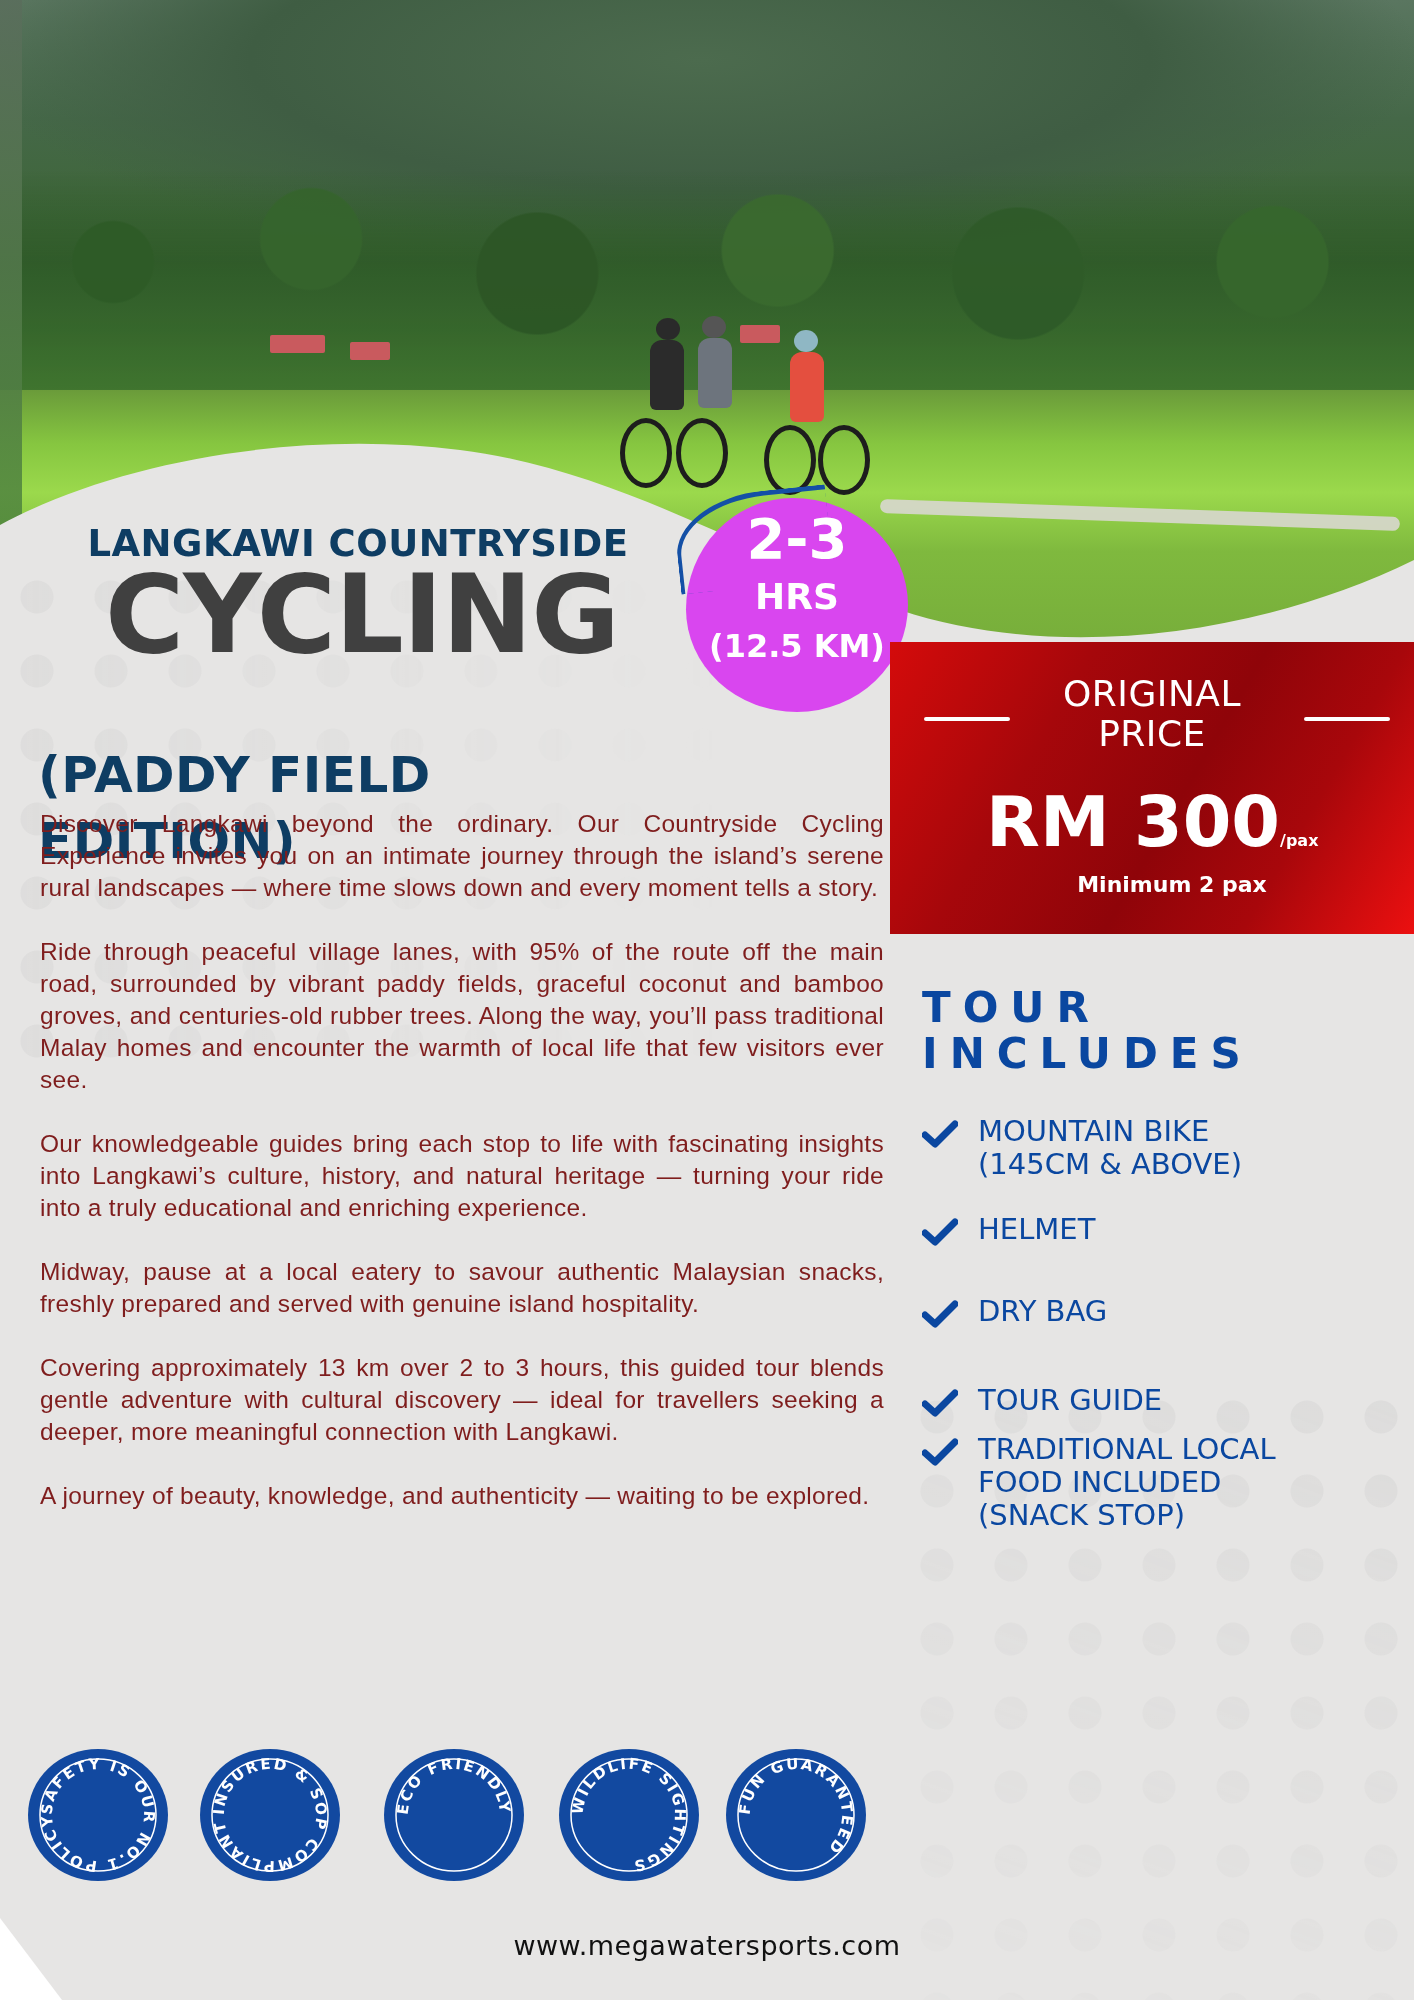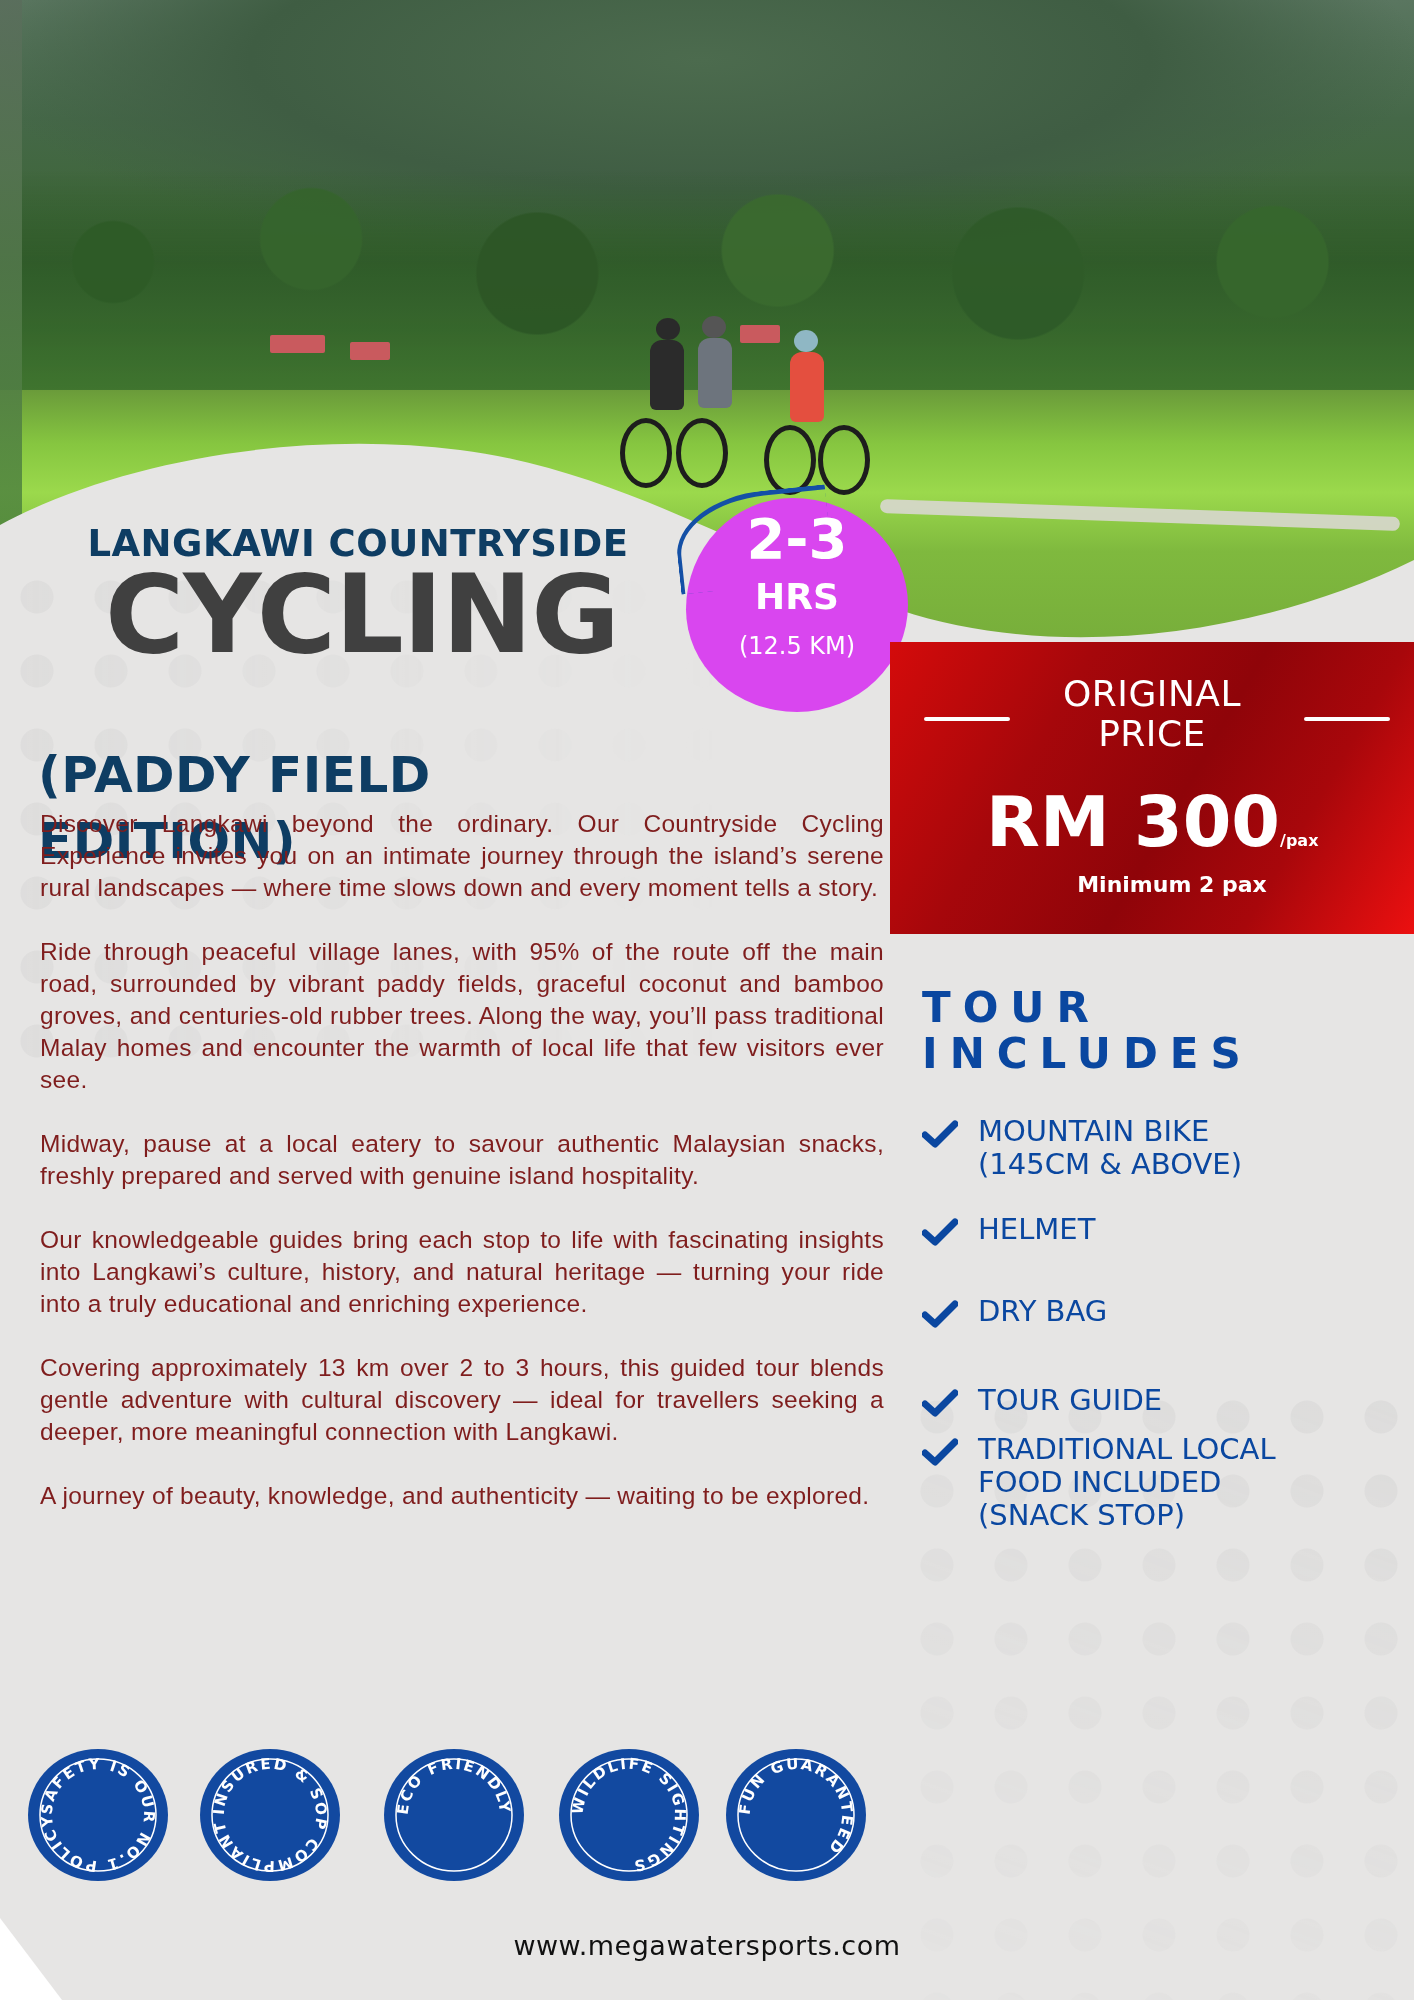--- a/index.html
+++ b/index.html
@@ -50,21 +50,21 @@
   .kicker { position: absolute; left: 78px; top: 522px; width: 560px; text-align: center; font-family: "DejaVu Sans", sans-serif; font-weight: 700; font-size: 37px; color: #0e3d63; letter-spacing: 0.5px; }
   .title-main { position: absolute; left: 72px; top: 560px; width: 580px; text-align: center; font-family: "DejaVu Sans", sans-serif; font-weight: 700; font-size: 108px; line-height: 110px; color: #404040; letter-spacing: -1px; }
   .title-sub { position: absolute; left: 72px; top: 672px; width: 560px; text-align: center; font-family: "DejaVu Sans", sans-serif; font-weight: 700; font-size: 60px; line-height: 66px; color: #3bb3f6; }
   .title-edition { position: absolute; left: 38px; top: 742px; width: 640px; font-family: "DejaVu Sans", sans-serif; font-weight: 700; font-size: 50px; line-height: 66px; color: #0e3d63; letter-spacing: 0.5px; }
 
   
   .duration { position: absolute; left: 686px; top: 498px; width: 222px; height: 214px; border-radius: 48% 52% 50% 50% / 52% 50% 50% 48%; background: #d946ef; color: #fff; text-align: center; }
   .duration::before { content: ""; position: absolute; left: -10px; top: -6px; width: 150px; height: 90px; border-top: 5px solid #1450a6; border-left: 4px solid #1450a6; border-radius: 60% 0 0 0; transform: rotate(-6deg); }
   .duration .d1 { position: absolute; left: 0; right: 0; top: 10px; font-family: "DejaVu Sans", sans-serif; font-weight: 700; font-size: 56px; line-height: 62px; }
   .duration .d2 { position: absolute; left: 0; right: 0; top: 78px; font-family: "DejaVu Sans", sans-serif; font-weight: 700; font-size: 36px; line-height: 42px; }
-  .duration .d3 { position: absolute; left: 0; right: 0; top: 128px; font-family: "DejaVu Sans", sans-serif; font-weight: 400; font-size: 24px; line-height: 40px; }
+  .duration .d3 { position: absolute; left: 0; right: 0; top: 128px; font-family: "DejaVu Sans", sans-serif; font-weight: 700; font-size: 32px; line-height: 40px; }
 
   
   .price { position: absolute; left: 890px; top: 642px; width: 524px; height: 292px; color: #fff;
     background: linear-gradient(120deg, #d40b0b 0%, #a6070b 30%, #8f0409 55%, #a8070b 75%, #ec1010 100%); }
   .price .rule { position: absolute; top: 75px; width: 86px; height: 4px; background: #fff; border-radius: 2px; }
   .price .rule.l { left: 34px; }
   .price .rule.r { right: 24px; }
   .price .lbl { position: absolute; left: 130px; width: 264px; top: 32px; text-align: center; font-family: "DejaVu Sans", sans-serif; font-weight: 400; font-size: 36px; line-height: 40px; letter-spacing: 0.5px; }
   .price .amt { position: absolute; left: 96px; top: 140px; white-space: nowrap; }
   .price .amt .v { font-family: "DejaVu Sans", sans-serif; font-weight: 700; font-size: 70px; line-height: 80px; }
@@ -149,22 +149,22 @@
     </div>
     <div class="amt">
       <span class="v">RM 300</span><span class="u">/pax</span>
     </div>
     <div class="min">Minimum 2 pax</div>
   </div>
 
   <div class="desc">
     <p>Discover Langkawi beyond the ordinary. Our Countryside Cycling Experience invites you on an intimate journey through the island’s serene rural landscapes — where time slows down and every moment tells a story.</p>
     <p>Ride through peaceful village lanes, with 95% of the route off the main road, surrounded by vibrant paddy fields, graceful coconut and bamboo groves, and centuries-old rubber trees. Along the way, you’ll pass traditional Malay homes and encounter the warmth of local life that few visitors ever see.</p>
+    <p>Our knowledgeable guides bring each stop to life with fascinating insights into Langkawi’s culture, history, and natural heritage — turning your ride into a truly educational and enriching experience.</p>
     <p>Midway, pause at a local eatery to savour authentic Malaysian snacks, freshly prepared and served with genuine island hospitality.</p>
-    <p>Our knowledgeable guides bring each stop to life with fascinating insights into Langkawi’s culture, history, and natural heritage — turning your ride into a truly educational and enriching experience.</p>
     <p>Covering approximately 13 km over 2 to 3 hours, this guided tour blends gentle adventure with cultural discovery — ideal for travellers seeking a deeper, more meaningful connection with Langkawi.</p>
     <p>A journey of beauty, knowledge, and authenticity — waiting to be explored.</p>
   </div>
 
   <div class="inc-title">
     <div>TOUR</div>
     <div>INCLUDES</div>
   </div>
 
   <div class="inc-list">

